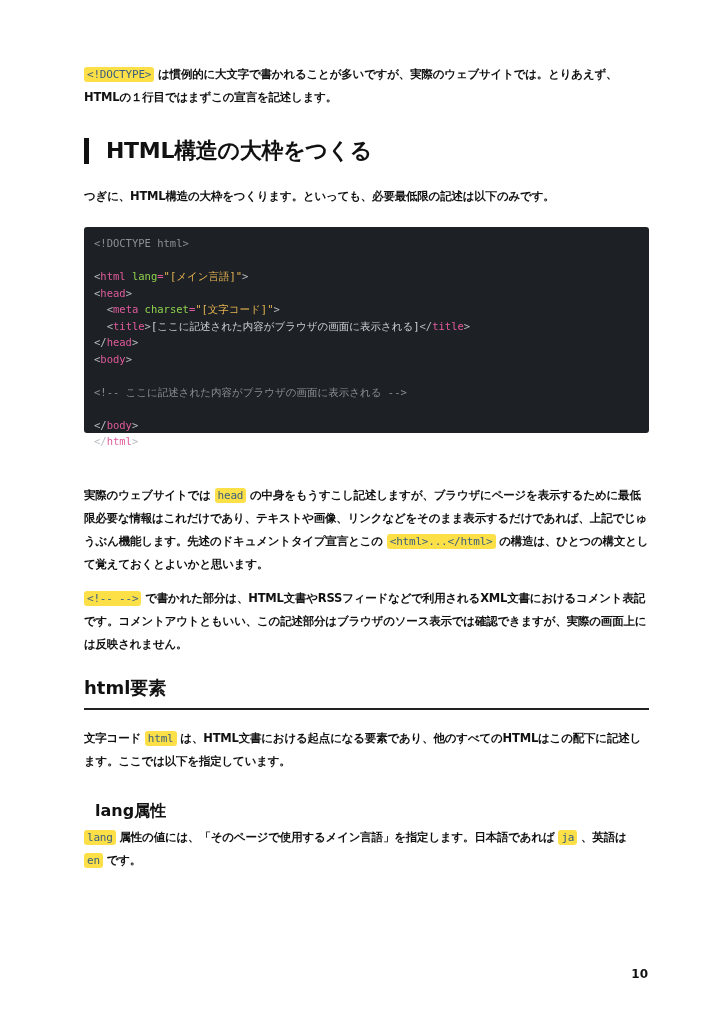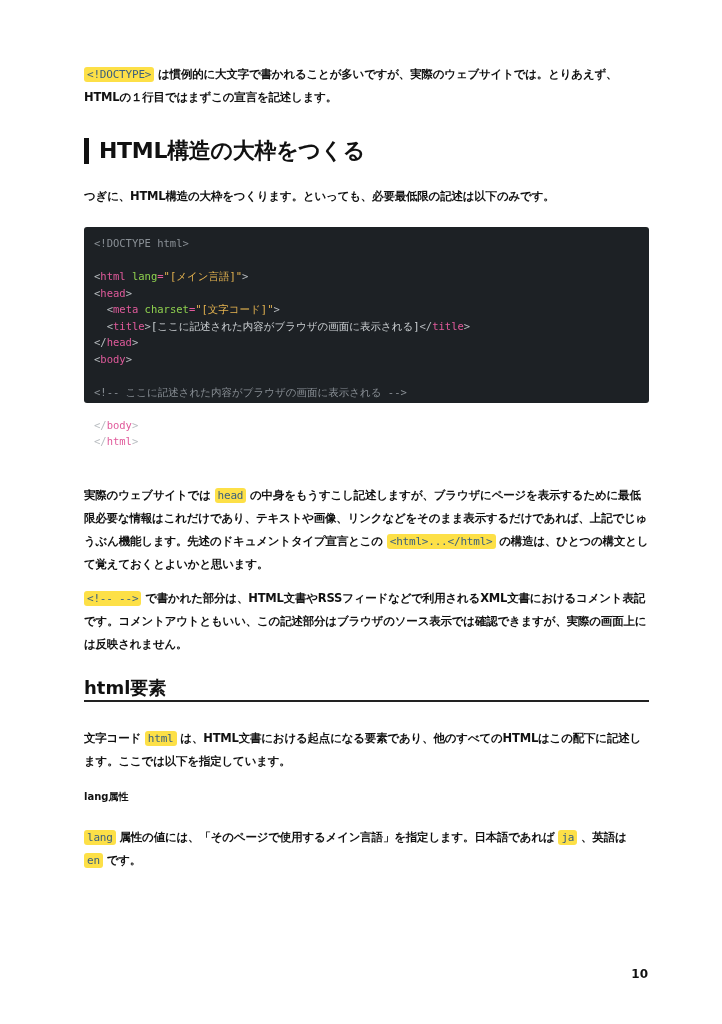--- a/index.html
+++ b/index.html
@@ -3,40 +3,40 @@
 <meta charset="utf-8">
 <style>
   html, body { margin:0; padding:0; background:#ffffff; }
   body { width:722px; height:1024px; position:relative; overflow:hidden;
          font-family:"DejaVu Sans", "Liberation Sans", sans-serif; color:#111; }
   .page { position:absolute; left:84px; top:0; width:565px; }
   p.txt { margin:0; font-size:11.5px; font-weight:bold; line-height:23px; letter-spacing:-0.2px; }
   code.ic { font-family:"DejaVu Sans Mono", "Liberation Mono", monospace; font-weight:normal;
             font-size:11px; color:#3b5f7d; background:#fde047; border-radius:3px; padding:1px 3px; }
   .p1 { position:absolute; top:63px; }
-  .h1 { position:absolute; top:136px; left:0; display:flex; align-items:center; margin:0; }
+  .h1 { position:absolute; top:136px; left:0; display:flex; align-items:center; margin:0;gap:7px; }
   .h1 .bar { width:5px; height:26px; background:#111; margin-right:10px; }
   .h1 .t { font-size:22px; font-weight:bold; letter-spacing:-0.3px; }
   .p2 { position:absolute; top:185px; }
-  .code { position:absolute; top:227px; left:0; width:565px; height:176px; background:#1d2125;
+  .code { position:absolute; top:227px; left:0; width:565px; height:206px; background:#1d2125;
           border-radius:3px; box-sizing:border-box; padding:8px 10px;
           font-family:"DejaVu Sans Mono", "Liberation Mono", monospace; font-size:10.5px; color:#cfd3d6; }
   .code .ln { height:16.5px; line-height:16.5px; white-space:pre; }
   .tag { color:#e05a9b; }
   .br { color:#b8bcc0; }
   .attr { color:#8fd14f; }
   .eq { color:#e05a9b; }
   .str { color:#e6b450; }
   .cm { color:#8a9096; }
   .p3 { position:absolute; top:484px; }
   .p4 { position:absolute; top:587px; }
   .h2 { position:absolute; top:676px; left:0; width:565px; margin:0; font-size:18px; font-weight:bold;
-        padding-bottom:0; border-bottom:2px solid #222; }
+        padding-bottom:8px; border-bottom:2px solid #222; }
   .p5 { position:absolute; top:727px; }
-  .h3 { position:absolute; top:790px; left:0; margin:0; font-size:10px; font-weight:bold; }
+  .h3 { position:absolute; top:790px; left:0; margin:11px; font-size:16px; font-weight:bold; }
   .p6 { position:absolute; top:826px; }
   .pnum { position:absolute; top:967px; right:74px; font-size:12px; font-weight:bold; }
 </style>
 </head>
 <body>
 
 <div class="page">
 
   <p class="txt p1"><code class="ic">&lt;!DOCTYPE&gt;</code><span> は慣例的に大文字で書かれることが多いですが、実際のウェブサイトでは。とりあえず、HTMLの１行目ではまずこの宣言を記述します。</span></p>
 

